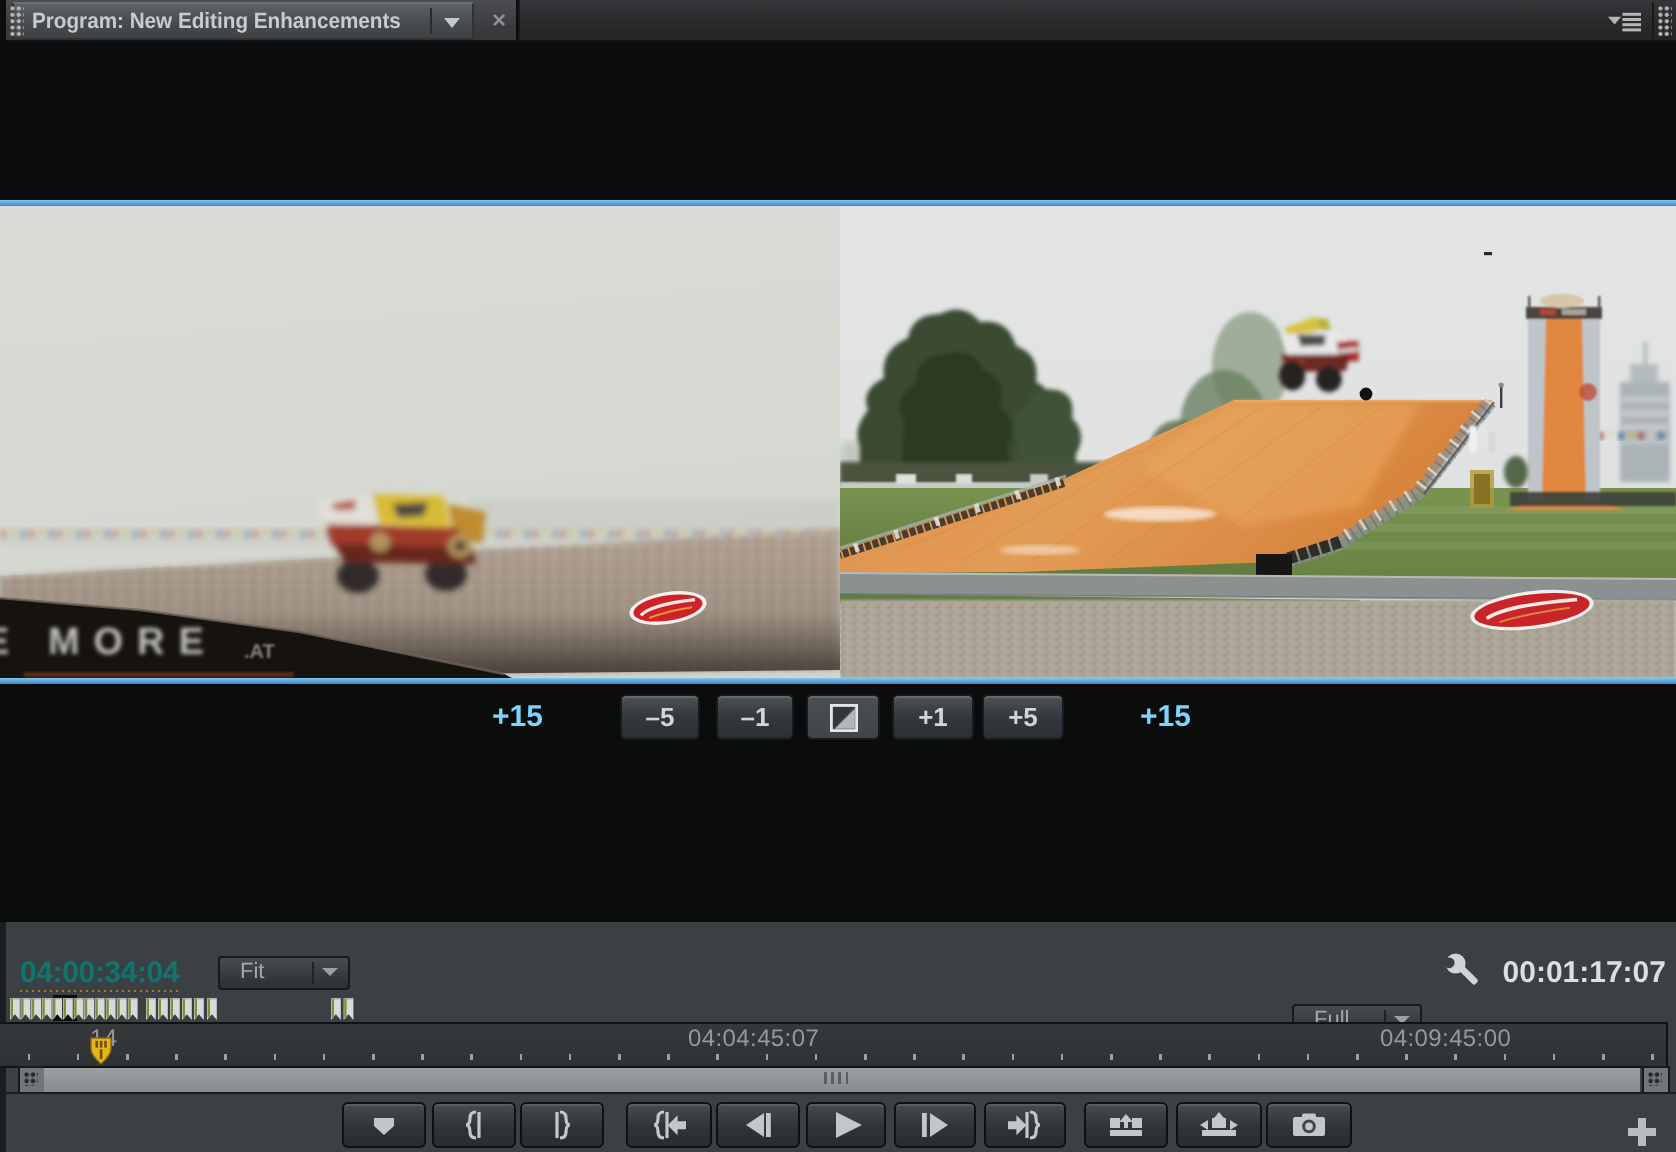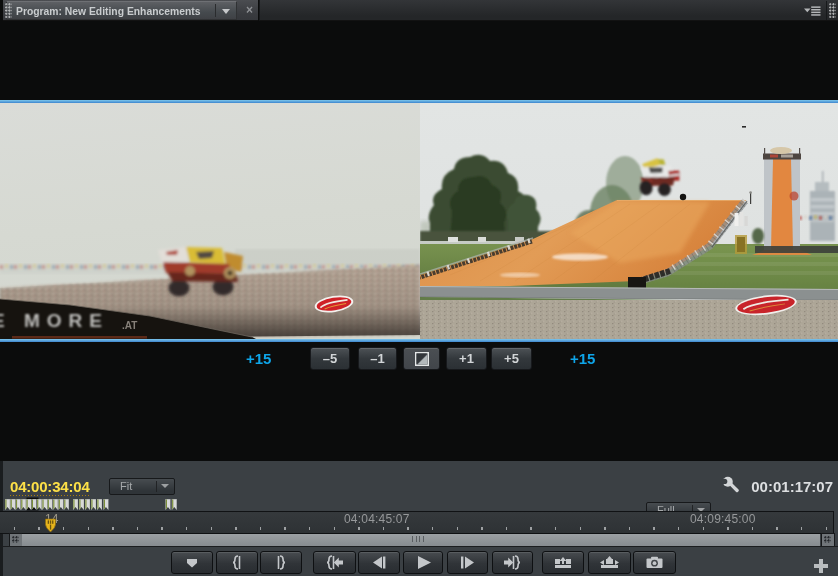--- a/index.html
+++ b/index.html
@@ -17,29 +17,29 @@
   .grip{background-image:radial-gradient(circle at 1.2px 1.2px,#b5b7b9 0.85px,rgba(0,0,0,0) 1.2px);background-size:3.2px 3.2px;}
   #grip-l{left:5px;top:3px;width:7px;height:15px;}
   #grip-r{left:829px;top:3px;width:7px;height:15px;}
   #bardiv-r{left:826px;top:1px;width:1px;height:19px;background:#17191b;}
   
   #cyan-top{left:0;top:100px;width:838px;height:3px;background:linear-gradient(#7ec7ec,#3d85cd);}
   #cyan-bot{left:0;top:339px;width:838px;height:3px;background:linear-gradient(#7ec7ec,#3d85cd);}
   #vidL{left:0;top:103px;width:420px;height:236px;}
   #vidR{left:420px;top:103px;width:418px;height:236px;}
   
-  .p15{top:350px;font-size:15px;font-weight:bold;color:#0ea5e9;}
+  .p15{top:350px;font-size:15px;font-weight:bold;color:#7dd3fc;}
   .tbtn{top:347px;height:21px;border:1px solid #17191c;border-radius:3px;
         background:linear-gradient(#4d5256,#33383c 50%,#2b3034);
         box-shadow:inset 0 1px 0 rgba(255,255,255,.14);
         color:#d2d5d7;font-size:13px;font-weight:bold;text-align:center;line-height:22px;}
   
   #ctl{left:0;top:461px;width:838px;height:115px;background:#3b4044;}
   #ctl-ledge{left:0;top:461px;width:3px;height:115px;background:#1a1d1f;}
-  #tc-left{left:10px;top:478px;font-size:15px;font-weight:bold;color:#fde047;letter-spacing:-0.2px;}
+  #tc-left{left:10px;top:478px;font-size:15px;font-weight:bold;color:#0f766e;letter-spacing:-0.2px;}
   #tc-left-u{left:10px;top:495px;width:81px;height:1px;background-image:repeating-linear-gradient(90deg,#a97e10 0 1px,rgba(0,0,0,0) 1px 3px);}
   .drop{top:478px;height:15px;border:1px solid #17191b;border-radius:2px;background:linear-gradient(#474c50,#2f3438 80%);color:#a6a9ab;font-size:11px;}
   .drop .dtext{position:absolute;left:10px;top:1px;}
   .drop .dsep{position:absolute;top:2px;width:1px;height:11px;background:#212325;}
   .drop .darr{position:absolute;top:5px;width:0;height:0;border-left:4px solid transparent;border-right:4px solid transparent;border-top:4.5px solid #9da0a2;}
   #tc-right{right:5px;top:478px;font-size:15px;font-weight:bold;color:#dcdee0;letter-spacing:0;}
   
   #ruler{left:0;top:511px;width:833px;height:21px;background:linear-gradient(#35393c,#2e3235);border-top:1px solid #101214;border-right:1px solid #101214;border-bottom:1px solid #101214;}
   .rlabel{top:512px;font-size:12px;color:#96989a;letter-spacing:0.2px;}
   #ticks{left:0;top:527px;width:833px;height:3px;background-image:repeating-linear-gradient(90deg,rgba(0,0,0,0) 0 13.8px,#9ea1a3 13.8px 15.1px,rgba(0,0,0,0) 15.1px 24.6px);}

